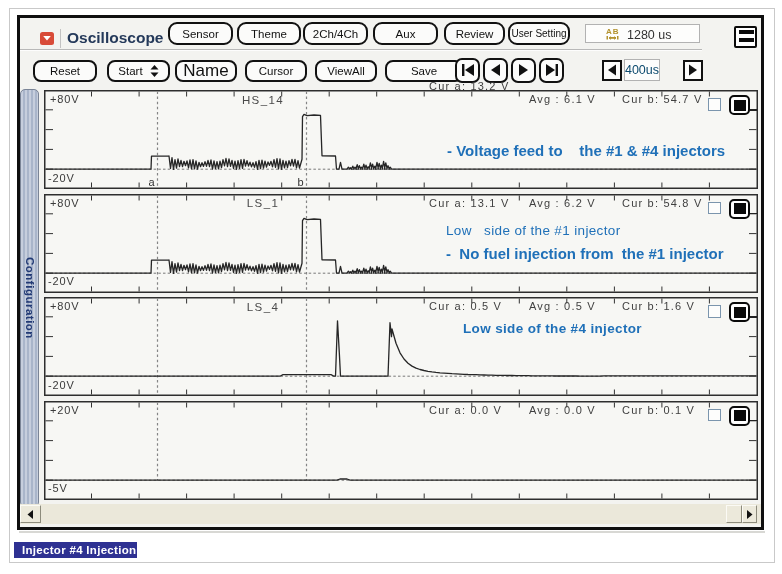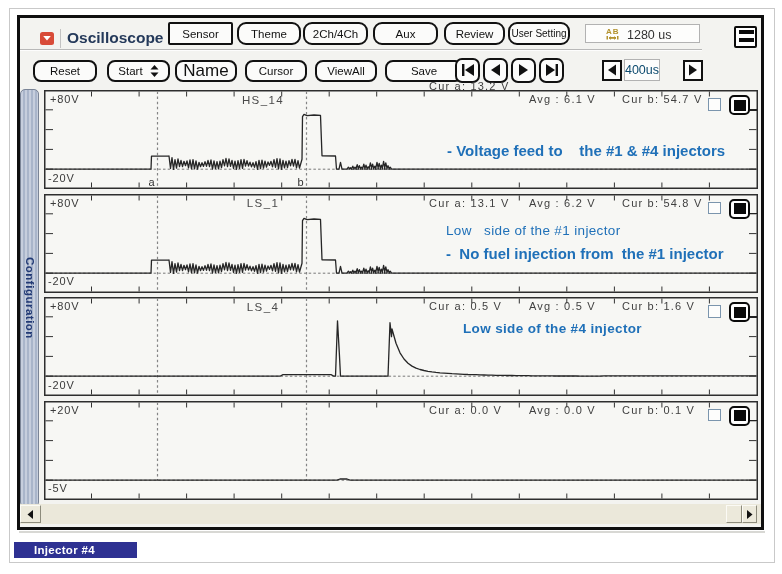--- a/index.html
+++ b/index.html
@@ -4,21 +4,21 @@
     <div class="abs" style="left:9px;top:8px;width:766px;height:555px;border:1px solid #c9c9c9"></div>
     <div class="abs" style="left:17px;top:15px;width:747px;height:515px;border:3px solid #0f0f0f;background:#f3f3f0"></div>
     <div class="abs" style="left:20px;top:48.5px;width:682px;height:1px;background:#b8b8b8"></div>
     <div class="abs" style="left:20px;top:49.5px;width:682px;height:1px;background:#fdfdfd"></div>
     <div class="abs" style="left:40px;top:32px;width:14px;height:12.5px;background:#d84b38;border-radius:2.5px"></div>
     <svg class="abs" style="left:40px;top:32px" width="14" height="13">
       <polygon points="3.2,4 10.8,4 7,8.5" fill="#fff"></polygon>
     </svg>
     <div class="abs" style="left:59.5px;top:29px;width:1px;height:19px;background:#c2c2c2"></div>
     <div class="abs" style="left:67px;top:29px;font-size:15.5px;font-weight:bold;color:#24395a">Oscilloscope</div>
-    <div style="position:absolute;left:168px;top:22px;width:65px;height:23px;border:2.7px solid #111;border-radius:2px;background:#fbfbfa;box-sizing:border-box;display:flex;align-items:center;justify-content:center;font-size:11.5px;color:#111;white-space:nowrap">Sensor</div>
+    <div style="position:absolute;left:168px;top:22px;width:65px;height:23px;border:2.7px solid #111;border-radius:9px;background:#fbfbfa;box-sizing:border-box;display:flex;align-items:center;justify-content:center;font-size:11.5px;color:#111;white-space:nowrap">Sensor</div>
     <div style="position:absolute;left:237px;top:22px;width:64px;height:23px;border:2.7px solid #111;border-radius:9px;background:#fbfbfa;box-sizing:border-box;display:flex;align-items:center;justify-content:center;font-size:11.5px;color:#111;white-space:nowrap">Theme</div>
     <div style="position:absolute;left:303px;top:22px;width:65px;height:23px;border:2.7px solid #111;border-radius:9px;background:#fbfbfa;box-sizing:border-box;display:flex;align-items:center;justify-content:center;font-size:11.5px;color:#111;white-space:nowrap">2Ch/4Ch</div>
     <div style="position:absolute;left:373px;top:22px;width:65px;height:23px;border:2.7px solid #111;border-radius:9px;background:#fbfbfa;box-sizing:border-box;display:flex;align-items:center;justify-content:center;font-size:11.5px;color:#111;white-space:nowrap">Aux</div>
     <div style="position:absolute;left:444px;top:22px;width:61px;height:23px;border:2.7px solid #111;border-radius:9px;background:#fbfbfa;box-sizing:border-box;display:flex;align-items:center;justify-content:center;font-size:11.5px;color:#111;white-space:nowrap">Review</div>
     <div style="position:absolute;left:508px;top:22px;width:62px;height:23px;border:2.7px solid #111;border-radius:9px;background:#fbfbfa;box-sizing:border-box;display:flex;align-items:center;justify-content:center;font-size:10px;color:#111;white-space:nowrap">User Setting</div>
     <div class="abs" style="left:585px;top:24px;width:115px;height:19px;border:1px solid #b2b2b2;background:#fdfdfc"></div>
     <svg class="abs" style="left:605.5px;top:27px" width="13" height="13">
       <text x="0" y="7" font-size="8" font-weight="bold" fill="#b3922e" font-family="Liberation Sans,sans-serif" textLength="12.5">AB</text>
       <rect x="0.5" y="9" width="1.5" height="3.5" fill="#b3922e"></rect>
       <rect x="3" y="10" width="7" height="1.8" fill="#b3922e"></rect>
@@ -159,13 +159,13 @@
       <svg width="7" height="9">
         <polygon points="6,0 6,9 0.5,4.5" fill="#111"></polygon>
       </svg>
     </div>
     <div class="abs" style="left:726px;top:505px;width:16px;height:18px;background:#ece9db;border:1px solid;border-color:#fbfaf5 #8d8b7c #8d8b7c #fbfaf5;display:flex;align-items:center;justify-content:center"></div>
     <div class="abs" style="left:742px;top:505px;width:15px;height:18px;background:#ece9db;border:1px solid;border-color:#fbfaf5 #8d8b7c #8d8b7c #fbfaf5;display:flex;align-items:center;justify-content:center">
       <svg width="7" height="9">
         <polygon points="1,0 1,9 6.5,4.5" fill="#111"></polygon>
       </svg>
     </div>
-    <div class="abs" style="left:14px;top:541.5px;width:123px;height:16.5px;background:#2e3192;color:#fff;font-size:11.5px;font-weight:bold;line-height:17px;padding-left:20px;letter-spacing:0.3px">Injector #4 Injection</div>
+    <div class="abs" style="left:14px;top:541.5px;width:123px;height:16.5px;background:#2e3192;color:#fff;font-size:11.5px;font-weight:bold;line-height:17px;padding-left:8px;letter-spacing:0.3px">Injector #4 Injection</div>
   </div>
 </body></html>

